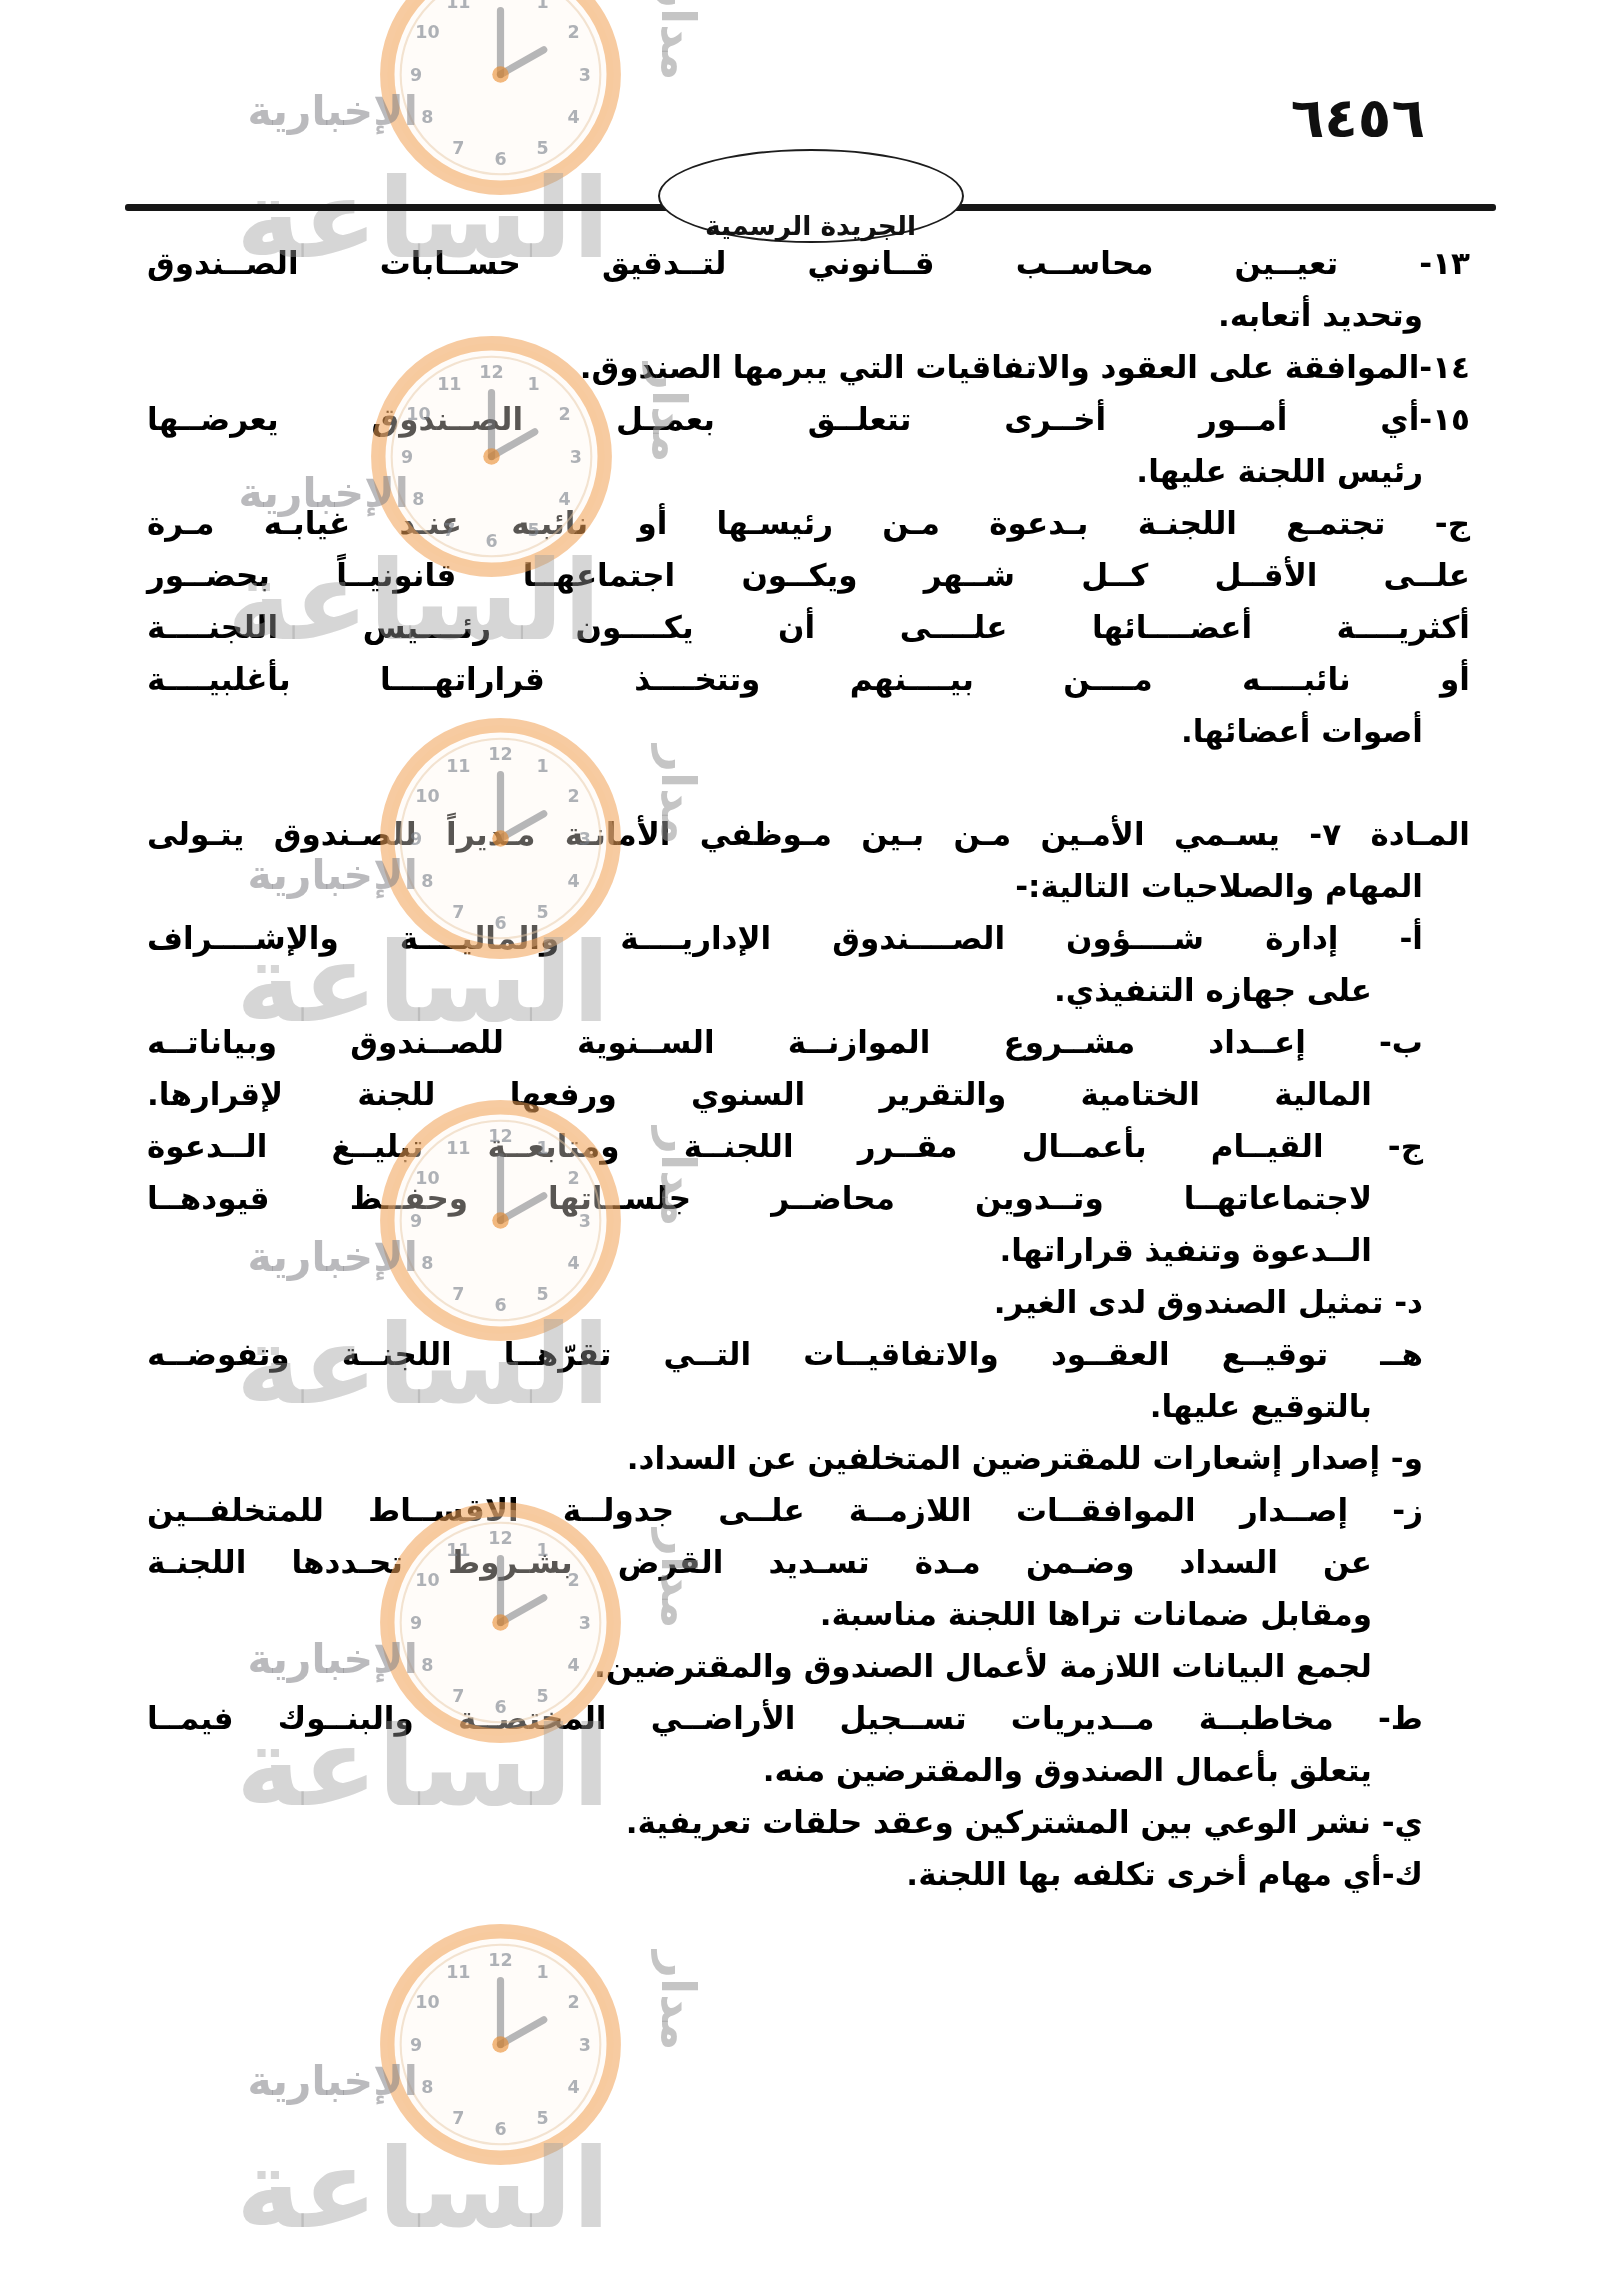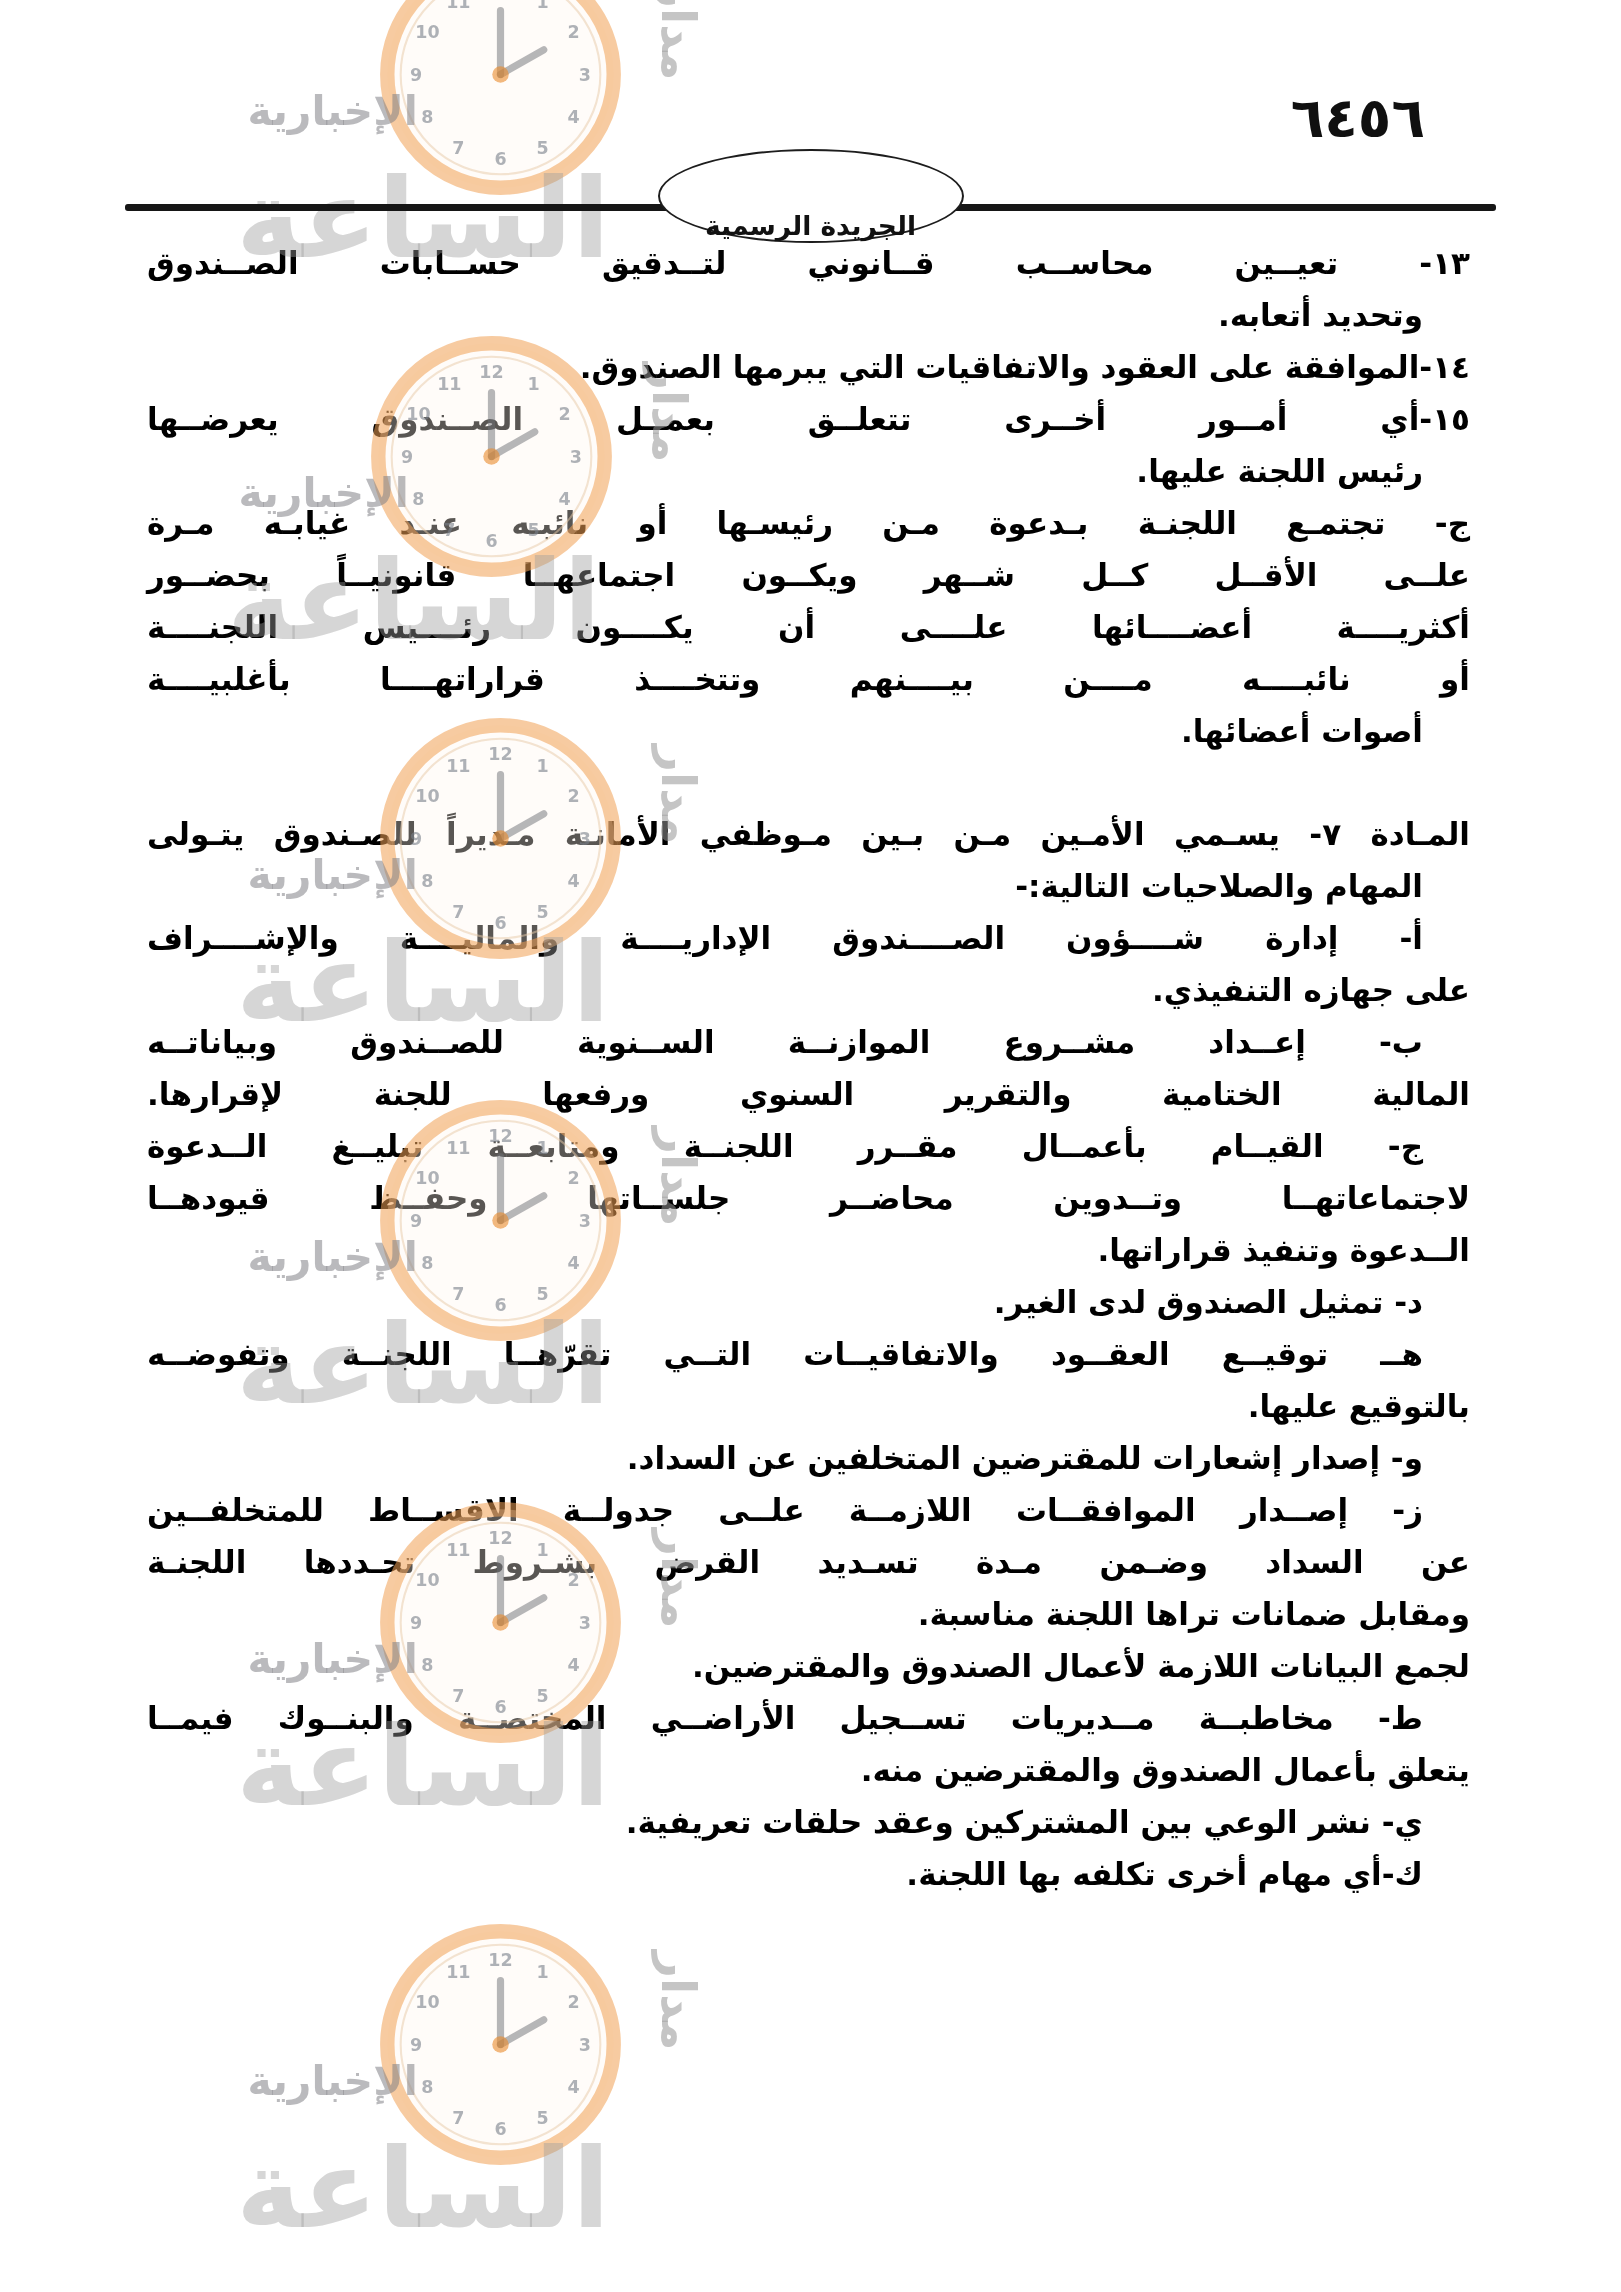--- a/index.html
+++ b/index.html
@@ -60,21 +60,21 @@
 
   
   .content {
     position: absolute; top: 237px; right: 151px; left: 147px;
     z-index: 1;
     font-size: 31px; font-weight: bold; color: #000000;
   }
   .line { line-height: 52px; }
   .line.j { text-align: justify; text-align-last: justify; }
   .ind1 { margin-right: 47px; }
-  .ind2 { }
+  .ind2 { margin-right: 98px; }
   .gap-top { margin-top: 51px; }
 </style>
 </head>
 <body>
 
 <div class="page">
 
   <main class="content">
     <div class="line j">١٣- تعيــين محاســب قــانوني لتــدقيق حســابات الصــندوق</div>
     <div class="line ind1">وتحديد أتعابه.</div>

